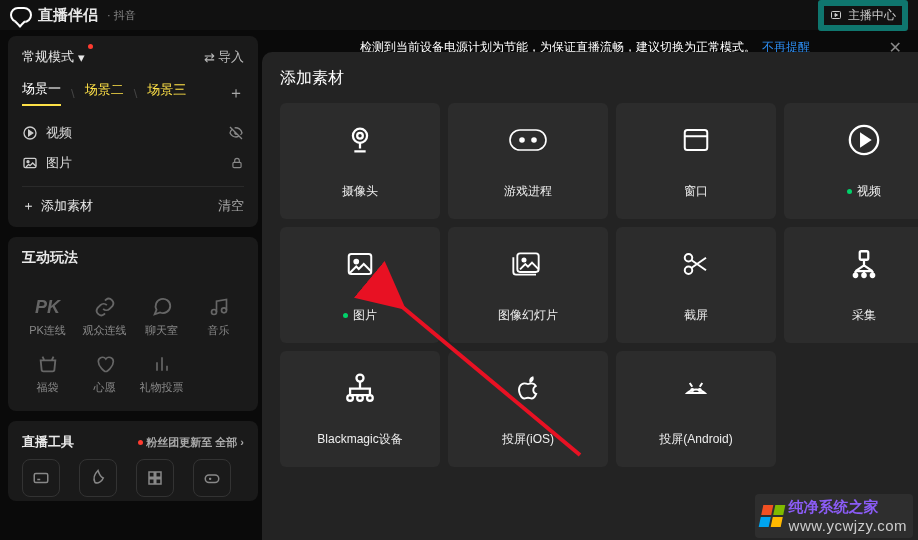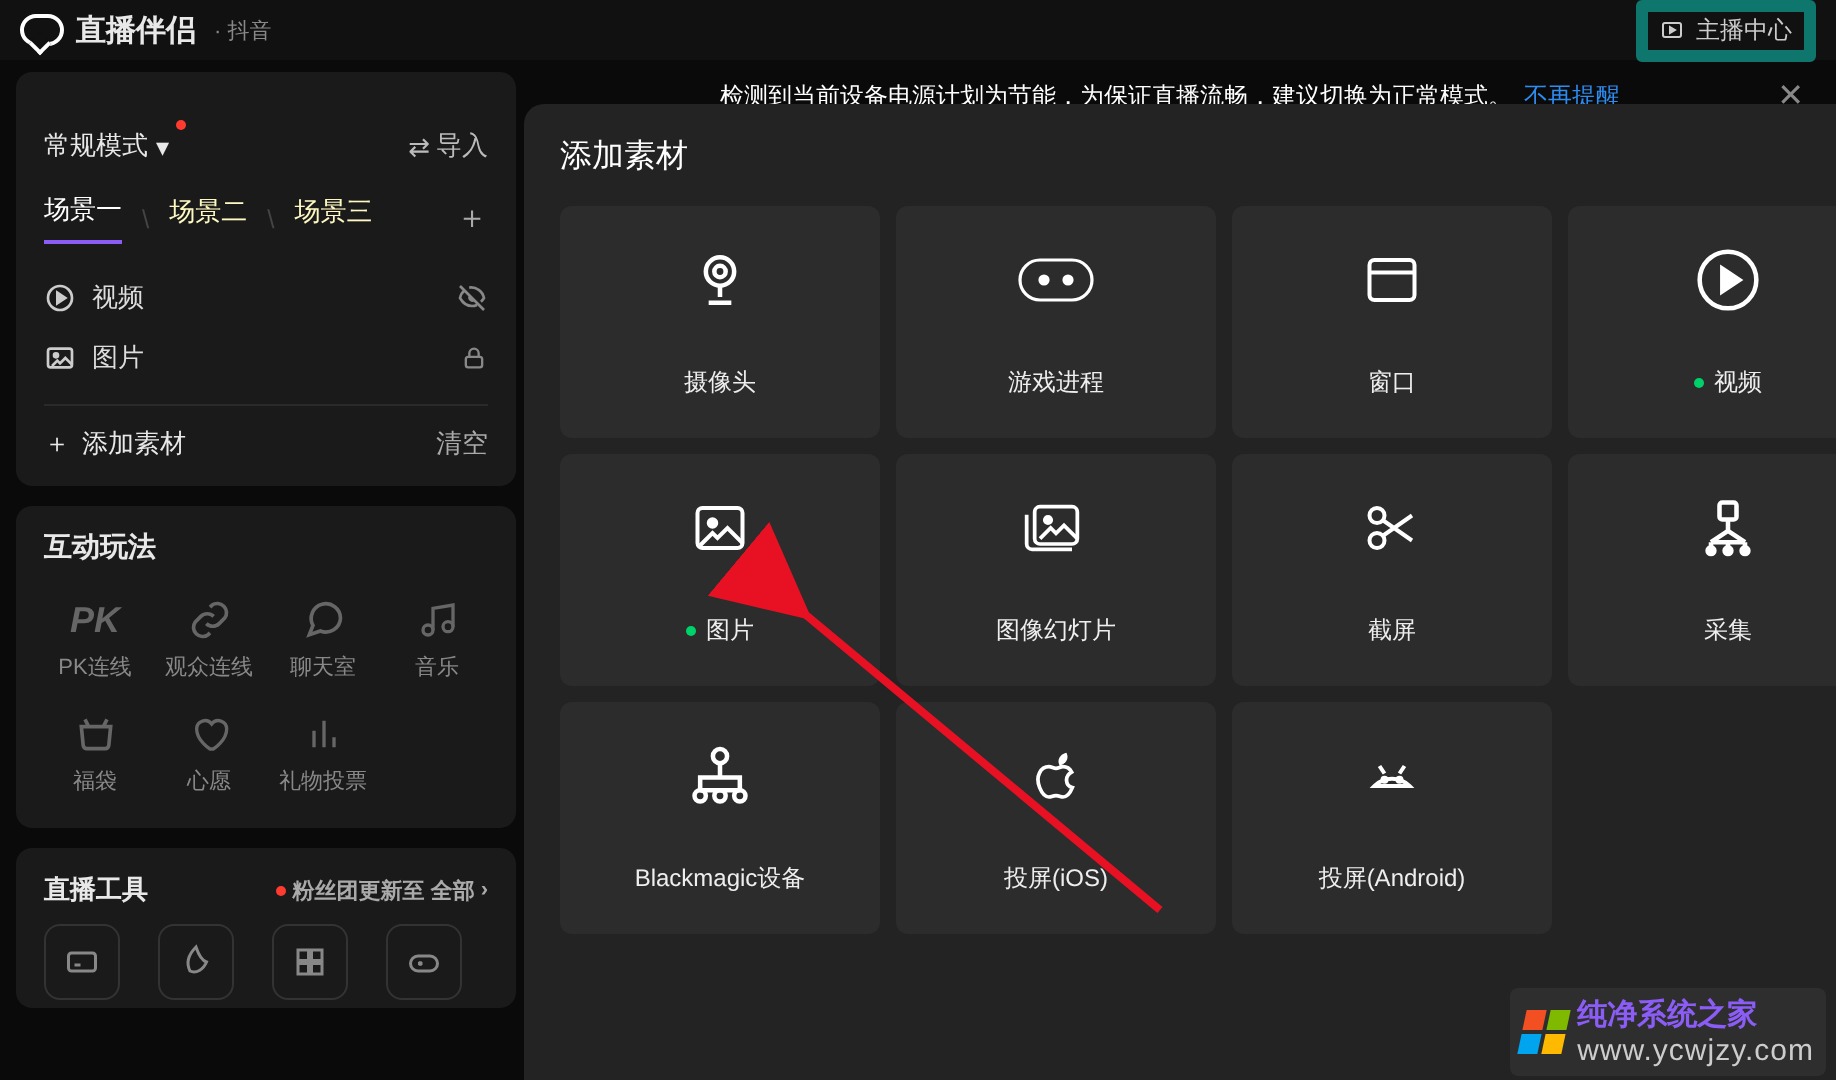--- a/index.html
+++ b/index.html
@@ -16,39 +16,39 @@
 
 
 .warnbar { position:absolute; left:350px; right:0; top:38px; font-size:12px; color:#fff; display:flex; align-items:center; gap:6px; padding:0 10px; }
 .warnbar .link { color:#2d8cf0; }
 .warnbar .closex { margin-left:auto; color:#888; font-size:16px; padding:0 6px; }
 
 
 .sidebar { position:absolute; left:8px; top:36px; width:250px; }
 .panel { background:#1a1a1a; border-radius:8px; padding:12px 14px; margin-bottom:10px; }
 
-.moderow { display:flex; align-items:center; justify-content:space-between; font-size:13px;margin-top:16px; }
+.moderow { display:flex; align-items:center; justify-content:space-between; font-size:13px; }
 .moderow .mode { display:flex; align-items:center; gap:4px; position:relative; }
 .moderow .dot { position:absolute; top:-4px; right:-8px; width:5px; height:5px; background:#ff3b30; border-radius:50%; }
 .moderow .impexp { color:#bbb; display:flex; align-items:center; gap:3px; }
 
 .scenerow { display:flex; align-items:center; gap:10px; font-size:13px; margin-top:14px; }
-.scene { color:#fef9c3; padding-bottom:6px; }
-.scene.act { color:#fff; border-bottom:2px solid #8b5cf6; }
+.scene { color:#fde047; padding-bottom:6px; }
+.scene.act { color:#fff; border-bottom:2px solid #fde047; }
 .scenerow .plus { margin-left:auto; color:#aaa; font-size:16px; }
 .scenerow .slash { color:#444; }
 
 .srclist { margin-top:12px; }
 .srcrow { display:flex; align-items:center; gap:8px; font-size:13px; padding:6px 0; color:#ddd; }
 .srcrow .eye { margin-left:auto; color:#888; }
 
 .addrow { display:flex; align-items:center; gap:6px; font-size:13px; border-top:1px solid #2a2a2a; margin-top:8px; padding-top:10px; }
 .addrow .clear { margin-left:auto; color:#aaa; }
 
-.secttitle { font-size:14px; font-weight:600; margin-bottom:11px; }
+.secttitle { font-size:14px; font-weight:600; margin-bottom:24px; }
 
 .grid4 { display:grid; grid-template-columns:repeat(4,1fr); gap:6px; }
 .gcell { display:flex; flex-direction:column; align-items:center; gap:4px; color:#888; font-size:11px; padding:4px 0; }
 .gcell .ic { height:24px; display:flex; align-items:center; justify-content:center; font-size:18px; color:#666; }
 
 .toolrow { display:flex; align-items:center; font-size:13px;font-weight:bold; }
 .toolrow .badge { margin-left:auto; color:#aaa; font-size:11px; display:flex; align-items:center; gap:3px; }
 .toolrow .rdot { width:5px; height:5px; background:#ff3b30; border-radius:50%; }
 
 .grid4b { display:grid; grid-template-columns:repeat(4,1fr); gap:6px; margin-top:8px; }

